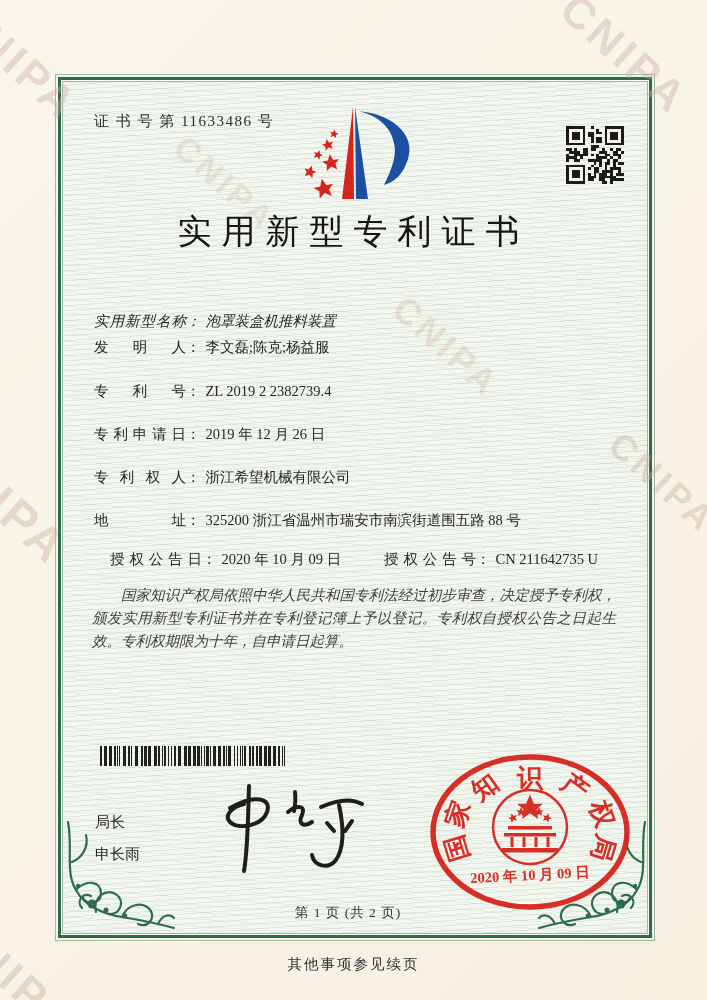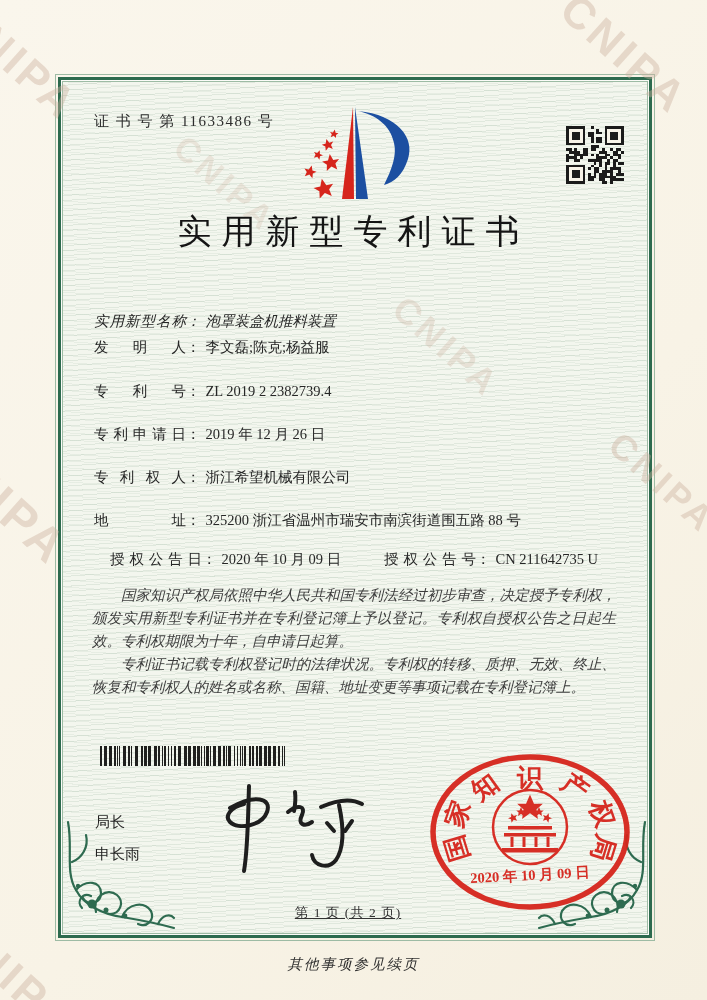--- a/index.html
+++ b/index.html
@@ -47,23 +47,23 @@
   #body-text p{margin:0;text-indent:2em;}
 
   
   #barcode{position:absolute;left:100px;top:746px;z-index:4;}
   #signer{position:absolute;left:95px;top:806px;z-index:4;
           font-family:Liberation Sans, sans-serif;
           font-size:15px;color:#1f1f1f;line-height:32px;}
   #signature{position:absolute;left:200px;top:776px;z-index:5;}
   #seal{position:absolute;left:425px;top:747px;z-index:6;opacity:.95;}
   #page-no{position:absolute;left:0;right:11px;top:904px;z-index:4;text-align:center;
-           font-size:13.5px;color:#333;letter-spacing:1px;text-decoration:underline;}
+           font-size:13.5px;color:#333;letter-spacing:1px;}
   #footer-note{position:absolute;left:0;right:0;top:955px;z-index:4;text-align:center;
-               font-size:14.5px;font-style:italic;color:#303030;letter-spacing:2px;}
+               font-size:14.5px;color:#303030;letter-spacing:2px;}
 </style>
 </head>
 <body>
 
 <svg width="0" height="0" style="position:absolute">
   <defs>
     <polygon id="star5" points="0,-10 2.94,-3.09 9.51,-3.09 4.76,1.18 5.88,8.09 0,3.82 -5.88,8.09 -4.76,1.18 -9.51,-3.09 -2.94,-3.09"></polygon>
   </defs>
 </svg>
 
@@ -298,21 +298,20 @@
     <span>
       <span class="f-label">授权公告日</span><span class="f-colon">：</span><span class="f-value">2020 年 10 月 09 日</span>
     </span>
     <span id="grant-no">
       <span class="f-label">授权公告号</span><span class="f-colon">：</span><span class="f-value">CN 211642735 U</span>
     </span>
   </div>
 
   <div id="body-text">
     <p>国家知识产权局依照中华人民共和国专利法经过初步审查，决定授予专利权，颁发实用新型专利证书并在专利登记簿上予以登记。专利权自授权公告之日起生效。专利权期限为十年，自申请日起算。</p>
-    <p>专利证书记载专利权登记时的法律状况。专利权的转移、质押、无效、终止、恢复和专利权人的姓名或名称、国籍、地址变更等事项记载在专利登记簿上。</p>
   </div>
 
   <svg id="barcode" width="190" height="20">
       <rect x="0" y="0" width="2" height="20" fill="#20201e"></rect>
       <rect x="4" y="0" width="3" height="20" fill="#20201e"></rect>
       <rect x="9" y="0" width="3" height="20" fill="#20201e"></rect>
       <rect x="14" y="0" width="2" height="20" fill="#20201e"></rect>
       <rect x="17" y="0" width="1" height="20" fill="#20201e"></rect>
       <rect x="19" y="0" width="1" height="20" fill="#20201e"></rect>
       <rect x="23" y="0" width="3" height="20" fill="#20201e"></rect>

